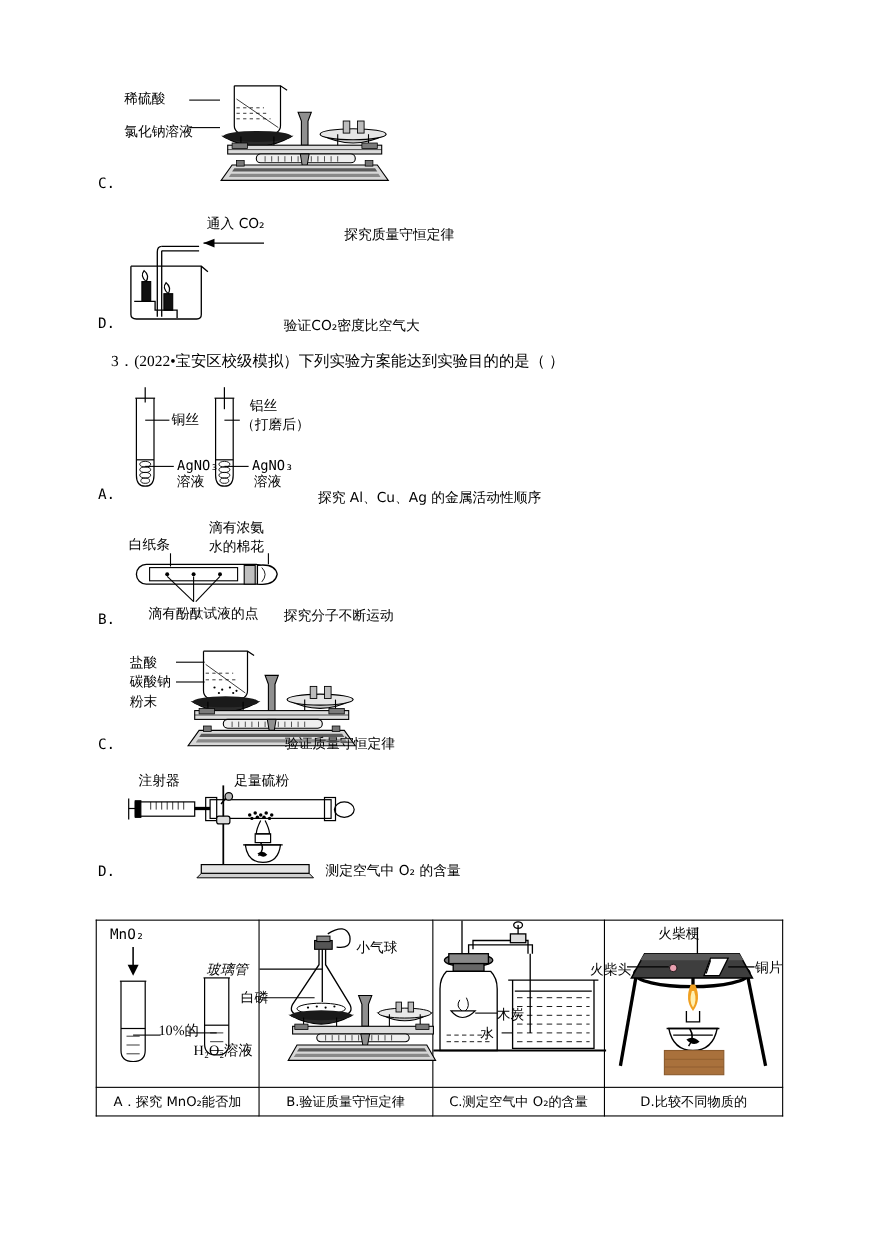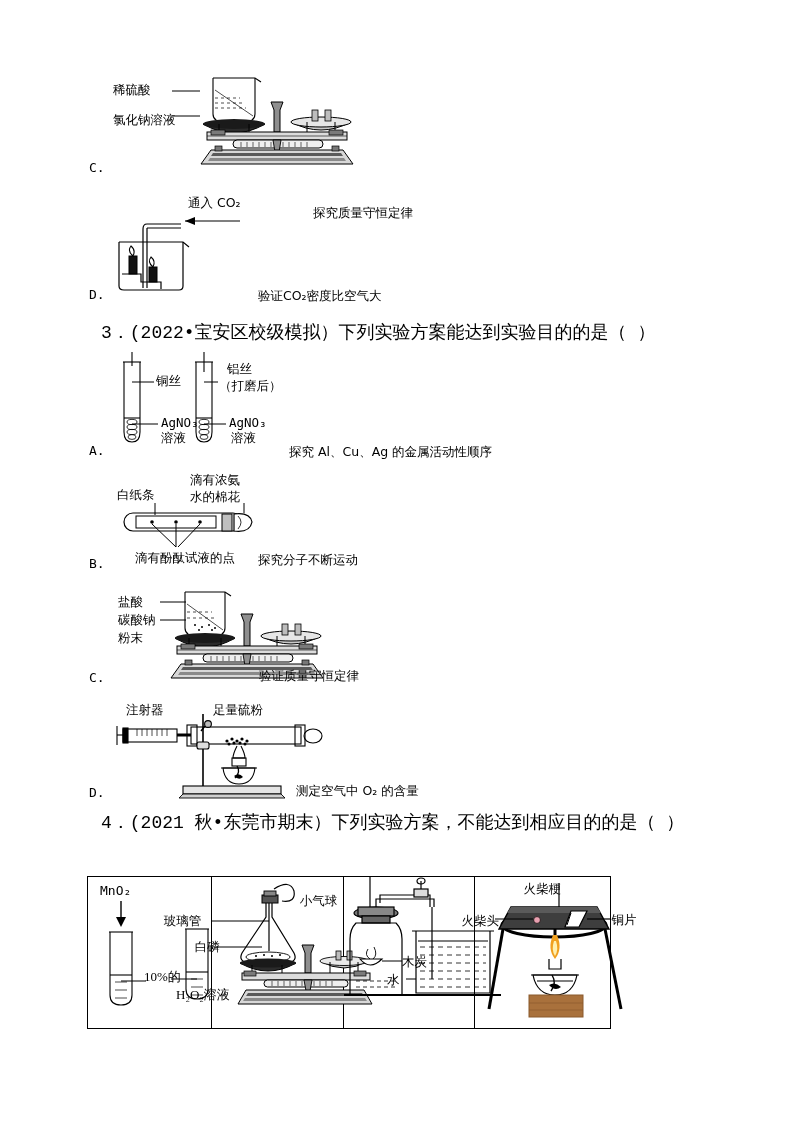--- a/index.html
+++ b/index.html
@@ -14,29 +14,29 @@
   }
   .page { position:absolute; left:0; top:0; width:794px; height:1123px; }
 
   
   .t    { position:absolute; white-space:nowrap; font-size:12.5px; line-height:1.25; }
   .cn   { font-family:"DejaVu Sans","Liberation Sans",sans-serif; font-size:12.5px; }
   .mono { font-family:"DejaVu Sans Mono","Liberation Mono",monospace; font-size:12.5px; }
   .opt  { font-family:"DejaVu Sans Mono","Liberation Mono",monospace; font-size:13px; }
 
   
-  .qhead { position:absolute; font-family:Liberation Mono, monospace;
-           font-size:18px; white-space:nowrap; }
+  .qhead { position:absolute; font-family:Liberation Serif, serif;
+           font-size:14px; white-space:nowrap; }
 
   
   .fig { position:absolute; }
   svg { display:block; overflow:visible; }
 
   
-  .tbl { position:absolute; left:87px; top:876px; width:524px; border-collapse:collapse; }
+  .tbl { position:absolute; left:87px; top:836px; width:625px; border-collapse:collapse; }
   .tbl td { border:1px solid #000; padding:0; vertical-align:top; }
   .tbl .figrow td { height:152px; position:relative; }
   .tbl .caprow td { height:26px; text-align:center; vertical-align:middle;
                     font-family:"DejaVu Sans","Liberation Sans",sans-serif; font-size:12px;
                     white-space:nowrap; }
   .cellfig { position:absolute; left:0; top:0; width:100%; height:100%; }
 </style>
 </head>
 <body>
 
@@ -340,21 +340,20 @@
       <path d="M119 62 Q124 58 128 63 Q124 67 119 62 Z" fill="#000"></path>
       <path d="M122 52 Q126 58 120 64" stroke="#000" stroke-width="1.3" fill="none"></path>
 
       <rect x="68" y="72" width="98" height="8" fill="#e4e4e4" stroke="#000" stroke-width="1.1"></rect>
       <path d="M68 80 L166 80 L170 84 L64 84 Z" fill="#cfcfcf" stroke="#000" stroke-width="0.9"></path>
     </svg>
   </div>
   <div class="t opt" style="left:89px; top:785px;">D.</div>
   <div class="t cn" style="left:296px; top:783px;">测定空气中 O₂ 的含量</div>
 
-  <div class="qhead" style="left:101px; top:810px;">4．(2021 秋•东莞市期末）下列实验方案，不能达到相应目的的是（      ）</div>
 
   <table class="tbl">
     <tbody>
         <tr class="figrow">
 
       <td style="width:148px;">
         <div class="cellfig">
           <div class="t mono" style="left:12px; top:6px; font-size:13px;">MnO₂</div>
           <svg style="position:absolute; left:0; top:0;" width="148" height="152">
             <line x1="33" y1="24" x2="33" y2="44" stroke="#000" stroke-width="1.4"></line>
@@ -440,21 +439,21 @@
             </g>
             <path d="M92 103 L100 103 L98 114 L94 114 Z" fill="#8f8f8f" stroke="#000" stroke-width="0.9"></path>
 
             <path d="M34 113 L152 113 L160 127 L26 127 Z" fill="#d8d8d8" stroke="#000" stroke-width="1"></path>
             <path d="M36 116 L150 116 L152 119 L34 119 Z" fill="#5a5a5a"></path>
             <path d="M33 121 L153 121 L155 124 L31 124 Z" fill="#8a8a8a"></path>
 
             <line x1="0" y1="44" x2="57" y2="44" stroke="#000" stroke-width="1"></line>
             <line x1="2" y1="70" x2="50" y2="70" stroke="#000" stroke-width="1"></line>
           </svg>
-          <div class="t cn" style="left:-48px; top:36px;">玻璃管</div>
+          <div class="t cn" style="left:-48px; top:36px;font-style:italic;">玻璃管</div>
           <div class="t cn" style="left:-34px; top:62px;padding-left:17px;">白磷</div>
           <div class="t cn" style="left:88px; top:16px;">小气球</div>
         </div>
       </td>
 
       <td style="width:157px;">
         <div class="cellfig">
           <svg style="position:absolute; left:0; top:0;" width="157" height="152">
             <g fill="none" stroke="#000" stroke-width="1.2">
 
@@ -547,16 +546,22 @@
 
             <rect x="54" y="118" width="54" height="22" fill="#a9713c" stroke="#8a5a2c" stroke-width="1"></rect>
             <line x1="54" y1="126" x2="108" y2="126" stroke="#8a5a2c" stroke-width="0.7"></line>
             <line x1="54" y1="133" x2="108" y2="133" stroke="#8a5a2c" stroke-width="0.7"></line>
           </svg>
           <div class="t cn" style="left:-14px; top:36px;">火柴头</div>
           <div class="t cn" style="left:136px; top:35px;">铜片</div>
         </div>
       </td>
     </tr>
+    <tr class="caprow">
+      <td>A．探究 MnO₂能否加</td>
+      <td>B.验证质量守恒定律</td>
+      <td>C.测定空气中 O₂的含量</td>
+      <td>D.比较不同物质的</td>
+    </tr>
   </tbody>
     </table>
 
 </div>
 
 </body></html>

